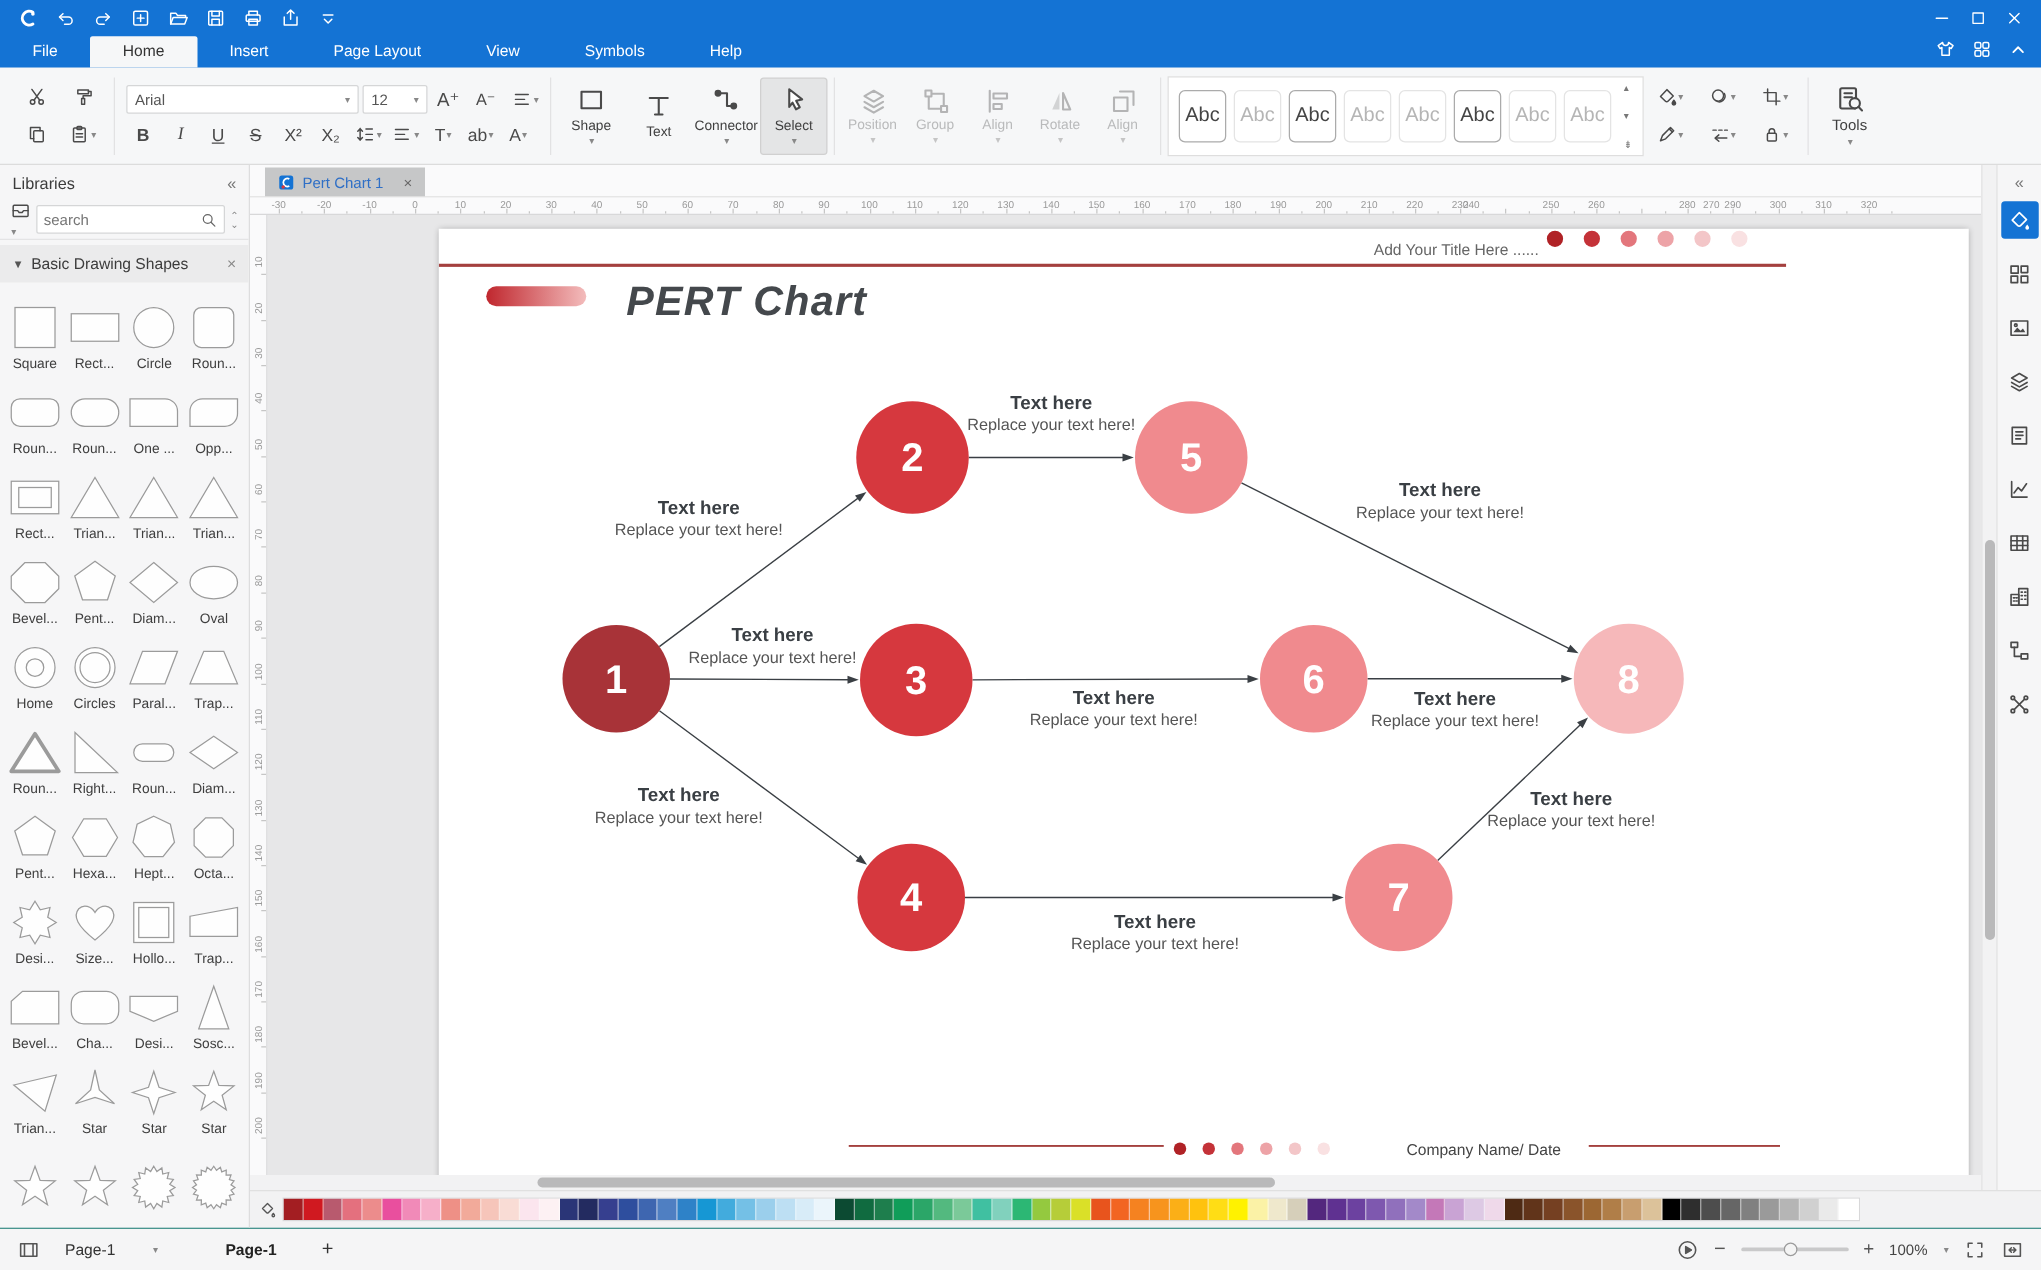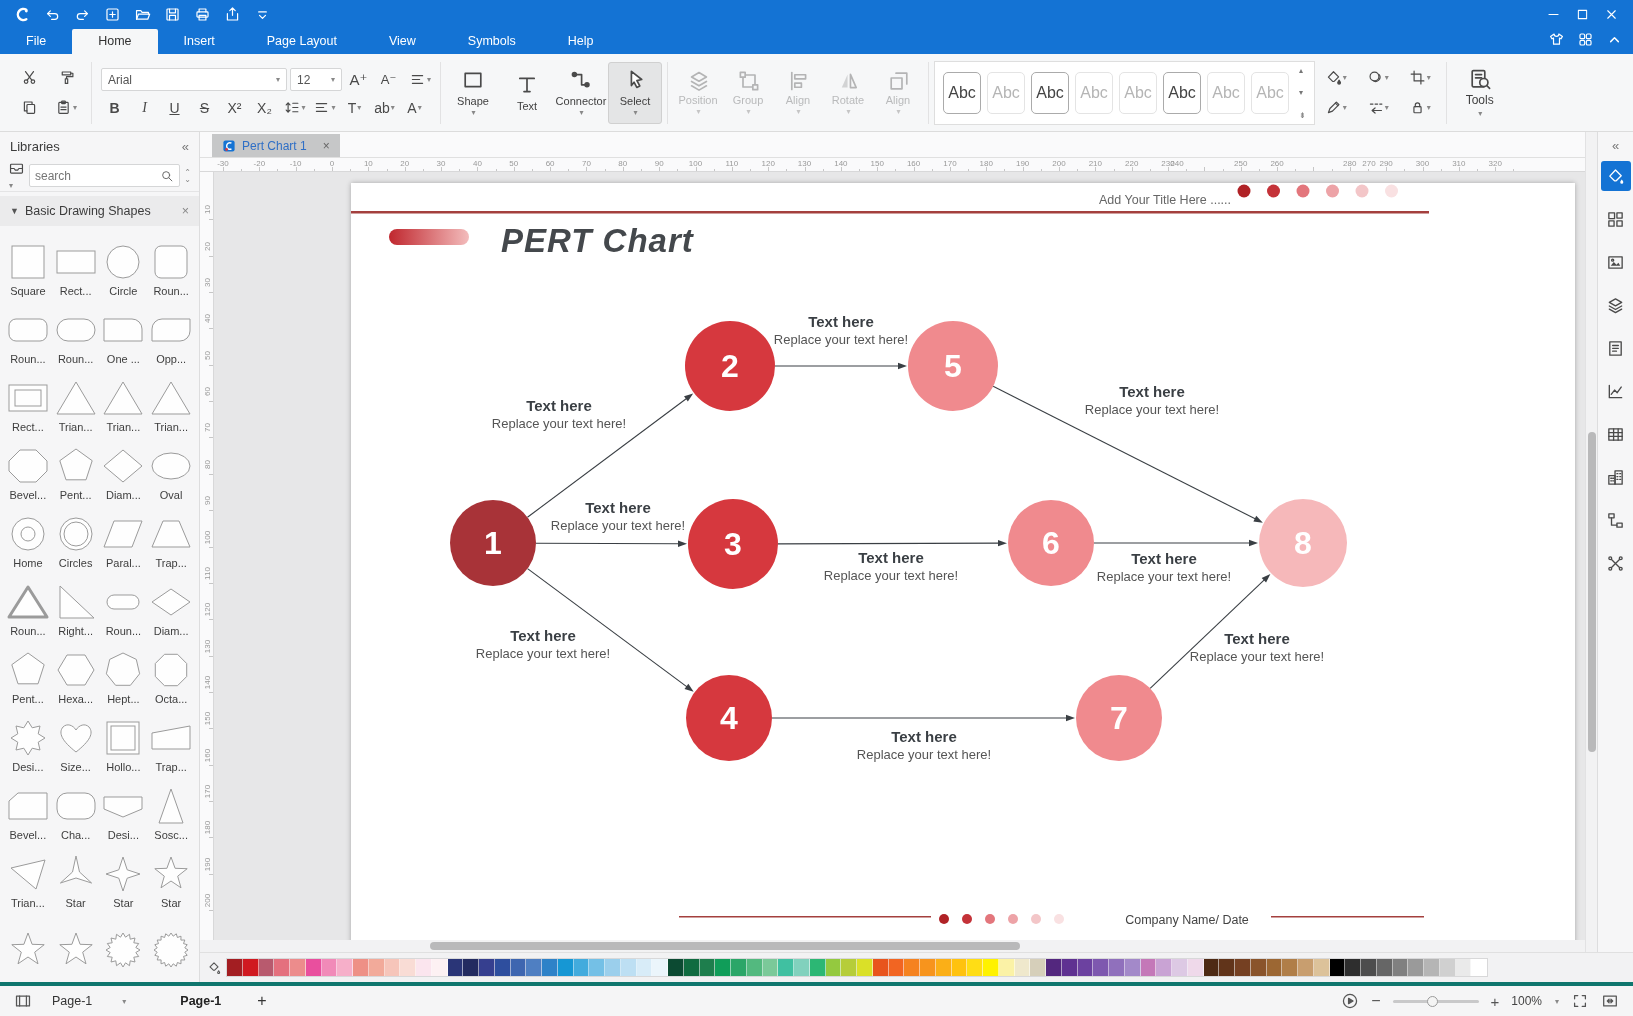--- a/index.html
+++ b/index.html
@@ -98,21 +98,21 @@
   .rs-btn svg { width:19px; height:19px; }
   .rs-btn.active { background:#1473D4; }
 
   
   #palette-row { height:30px; background:#F2F2F3; border-top:1px solid #E0E0E0; display:flex; align-items:center; padding:0 6px; }
   #no-fill-btn svg { width:16px; height:16px; }
   #palette { flex:1; max-width:1262px; display:flex; height:19px; margin-left:4px; border:1px solid #D8D8D9; background:#fff; }
   .swatch { flex:1; border-right:1px solid rgba(255,255,255,.55); }
 
   
-  #statusbar { height:34px; background:#F5F5F6; border-top:4px solid #0f766e; display:flex; align-items:center; padding:0 14px; }
+  #statusbar { height:34px; background:#F5F5F6; border-top:1px solid #0f766e; display:flex; align-items:center; padding:0 14px; }
   #statusbar svg { width:18px; height:18px; }
   #page-select { display:flex; align-items:center; gap:30px; margin-left:14px; color:#333; font-size:12.5px; }
   #page-tab { margin-left:48px; font-weight:700; color:#222; font-size:12.5px; }
   #add-page { margin-left:36px; font-size:16px; color:#333; }
   #status-right { margin-left:auto; display:flex; align-items:center; gap:12px; color:#444; }
   #zoom-slider { width:86px; height:3px; background:#C9C9CA; border-radius:2px; position:relative; }
   #zoom-knob { position:absolute; left:34px; top:-4px; width:11px; height:11px; border-radius:50%; background:#F4F4F4; border:1px solid #9B9B9B; }
   #zoom-level { font-size:12px; }
 </style>
 </head>

